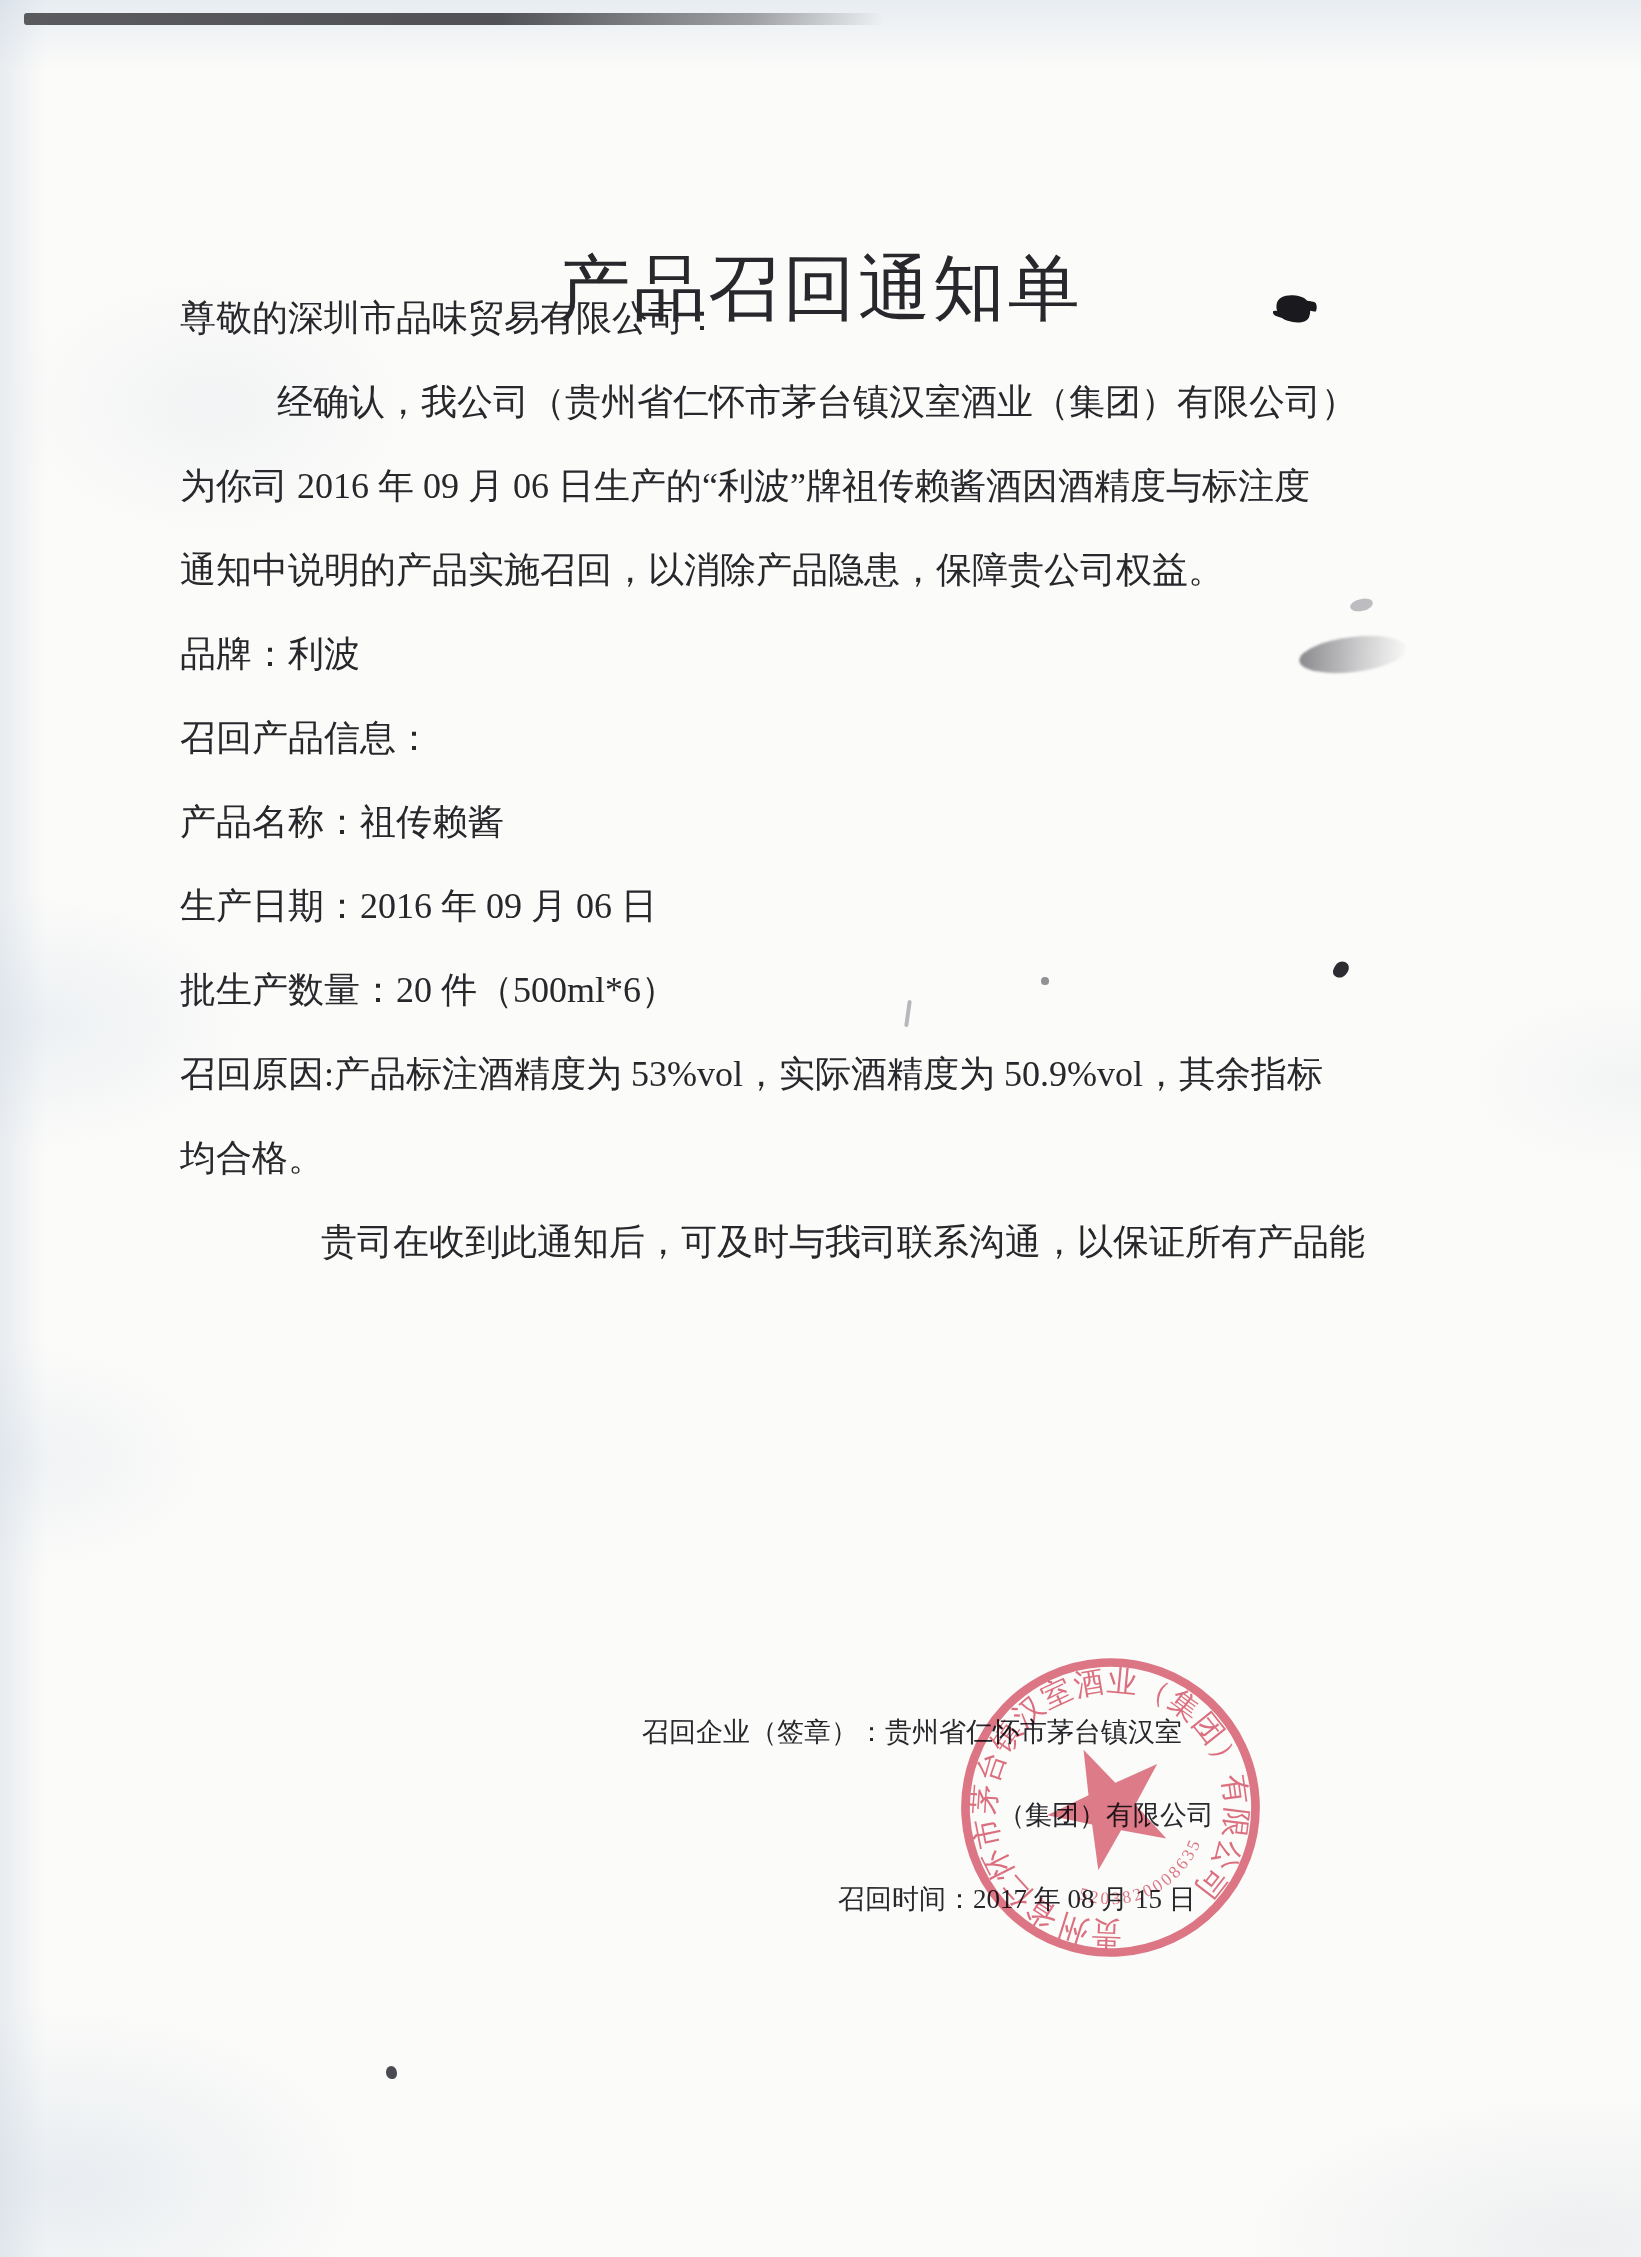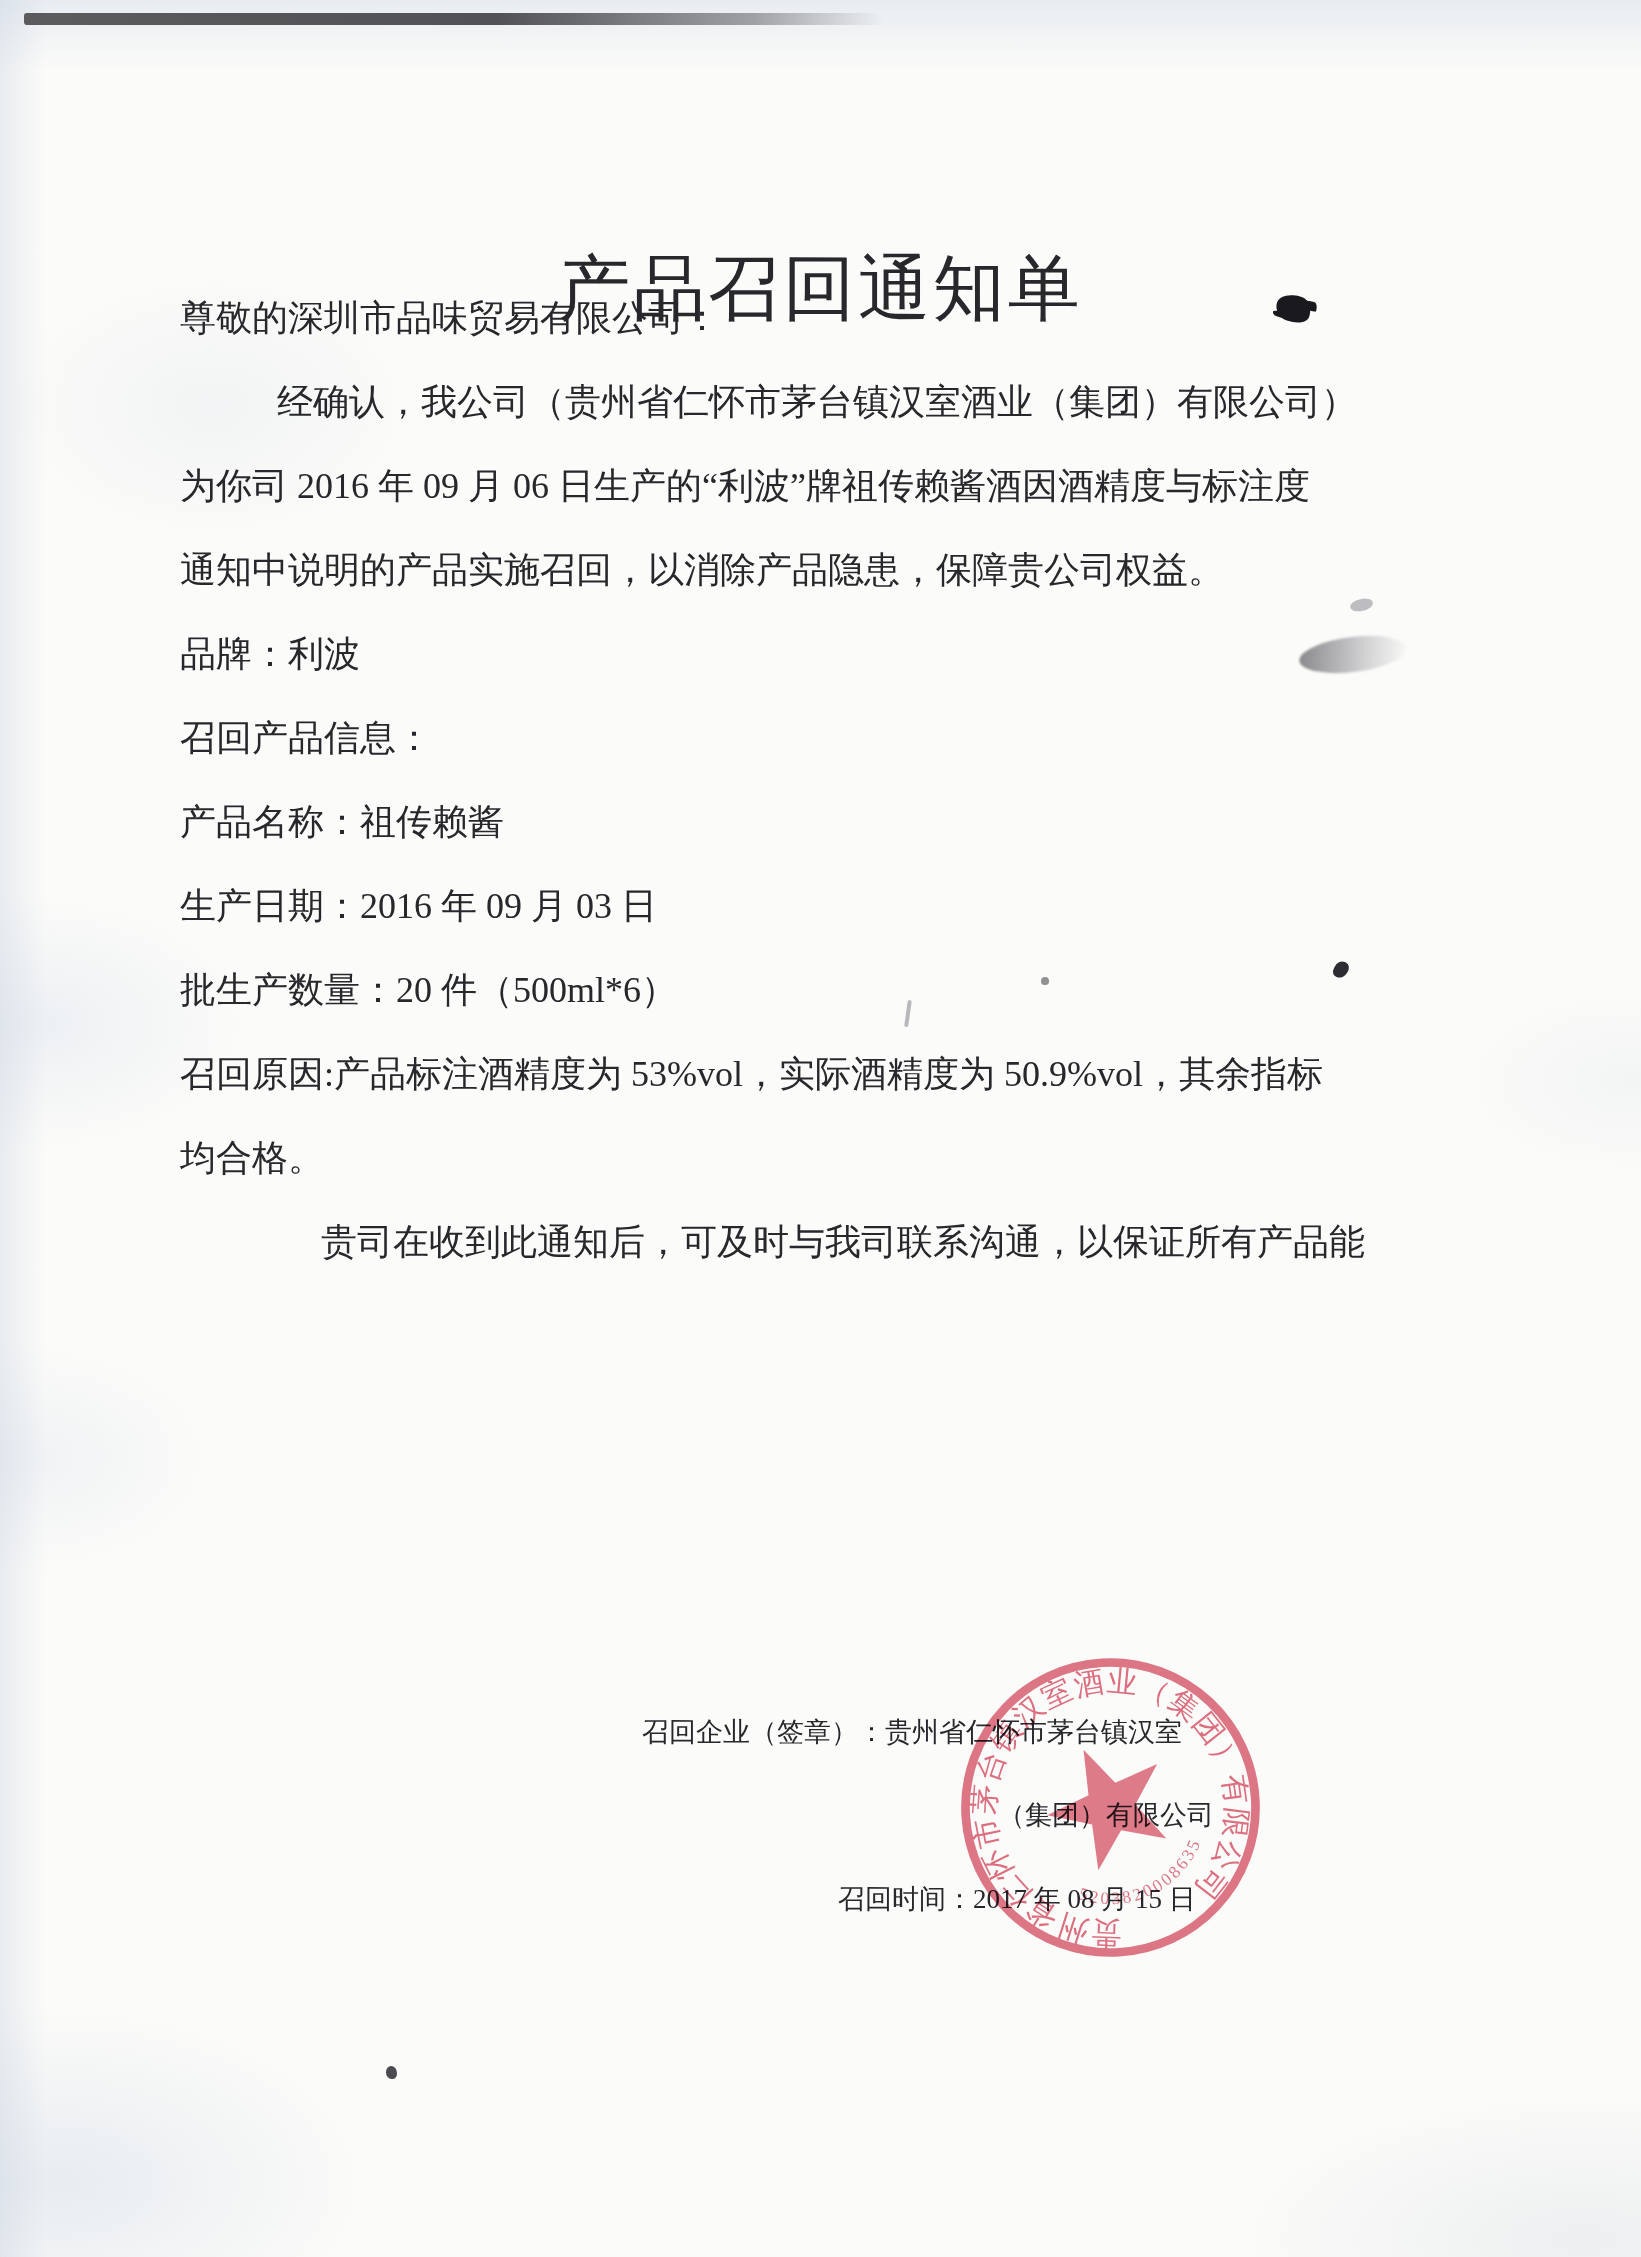--- a/index.html
+++ b/index.html
@@ -66,21 +66,21 @@
   <h1 class="title">产品召回通知单</h1>
 
   <main class="doc-body">
     <div>尊敬的深圳市品味贸易有限公司：</div>
     <div class="indent-a">经确认，我公司（贵州省仁怀市茅台镇汉室酒业（集团）有限公司）</div>
     <div>为你司 2016 年 09 月 06 日生产的“利波”牌祖传赖酱酒因酒精度与标注度</div>
     <div>通知中说明的产品实施召回，以消除产品隐患，保障贵公司权益。</div>
     <div>品牌：利波</div>
     <div>召回产品信息：</div>
     <div>产品名称：祖传赖酱</div>
-    <div>生产日期：2016 年 09 月 03 日</div>
+    <div>生产日期：2016 年 09 月 06 日</div>
     <div>批生产数量：20 件（500ml*6）</div>
     <div>召回原因:产品标注酒精度为 53%vol，实际酒精度为 50.9%vol，其余指标</div>
     <div>均合格。</div>
     <div class="indent-b">贵司在收到此通知后，可及时与我司联系沟通，以保证所有产品能</div>
   </main>
 
   <div class="sig sig1">召回企业（签章）：贵州省仁怀市茅台镇汉室</div>
   <div class="sig sig2">（集团）有限公司</div>
   <div class="sig sig3">召回时间：2017 年 08 月 15 日</div>
 

